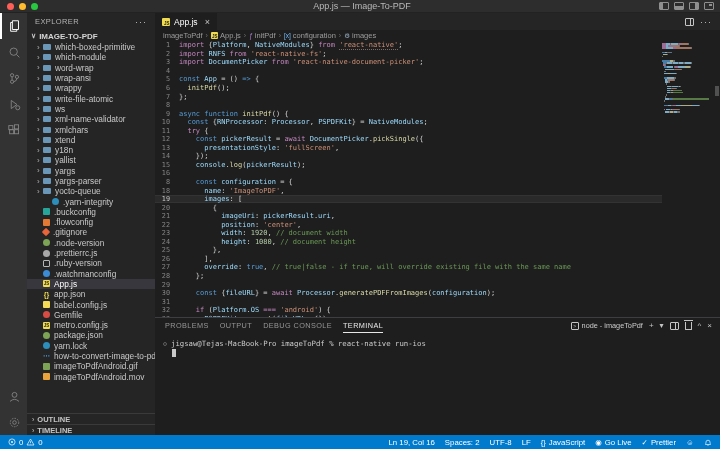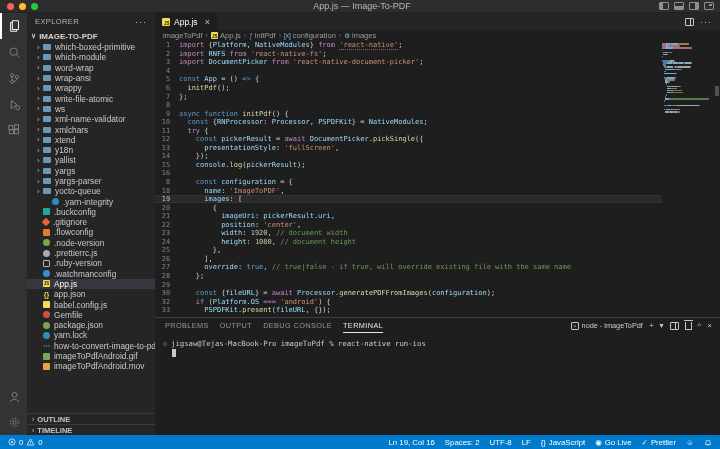--- a/index.html
+++ b/index.html
@@ -292,26 +292,26 @@
           </div>
           <div class="tree-item" style="padding-left: 25px;">
             <span class="fi circle" style="background: rgb(44, 142, 187);"></span>
             <span>.yarn-integrity</span>
           </div>
           <div class="tree-item" style="padding-left: 16px;">
             <span class="fi square" style="background: rgb(38, 166, 154);"></span>
             <span>.buckconfig</span>
           </div>
           <div class="tree-item" style="padding-left: 16px;">
+            <span class="fi square" style="background: rgb(227, 121, 51);"></span>
+            <span>.flowconfig</span>
+          </div>
+          <div class="tree-item" style="padding-left: 16px;">
             <span class="fi diamond" style="background: rgb(232, 101, 58);"></span>
             <span>.gitignore</span>
-          </div>
-          <div class="tree-item" style="padding-left: 16px;">
-            <span class="fi square" style="background: rgb(227, 121, 51);"></span>
-            <span>.flowconfig</span>
           </div>
           <div class="tree-item" style="padding-left: 16px;">
             <span class="fi circle" style="background: rgb(124, 164, 84);"></span>
             <span>.node-version</span>
           </div>
           <div class="tree-item" style="padding-left: 16px;">
             <span class="fi circle" style="background: rgb(168, 168, 168);"></span>
             <span>.prettierrc.js</span>
           </div>
           <div class="tree-item" style="padding-left: 16px;">
@@ -330,20 +330,24 @@
             <span class="fi braces" style="color: rgb(240, 220, 78);">{}</span>
             <span>app.json</span>
           </div>
           <div class="tree-item" style="padding-left: 16px;">
             <span class="fi square" style="background: rgb(245, 218, 85);"></span>
             <span>babel.config.js</span>
           </div>
           <div class="tree-item" style="padding-left: 16px;">
             <span class="fi circle" style="background: rgb(217, 76, 67);"></span>
             <span>Gemfile</span>
+          </div>
+          <div class="tree-item" style="padding-left: 16px;">
+            <span class="fi js" style="background: rgb(240, 220, 78);">JS</span>
+            <span>metro.config.js</span>
           </div>
           <div class="tree-item" style="padding-left: 16px;">
             <span class="fi circle" style="background: rgb(124, 164, 84);"></span>
             <span>package.json</span>
           </div>
           <div class="tree-item" style="padding-left: 16px;">
             <span class="fi circle" style="background: rgb(44, 142, 187);"></span>
             <span>yarn.lock</span>
           </div>
           <div class="tree-item" style="padding-left: 16px;">
@@ -435,20 +439,21 @@
             <div class="code-line"><span class="ln">21</span><span class="tk-pun">          </span><span class="tk-var">imageUri</span><span class="tk-pun">: </span><span class="tk-var">pickerResult</span><span class="tk-pun">.</span><span class="tk-var">uri</span><span class="tk-pun">,</span></div>
             <div class="code-line"><span class="ln">22</span><span class="tk-pun">          </span><span class="tk-var">position</span><span class="tk-pun">: </span><span class="tk-str">'center'</span><span class="tk-pun">,</span></div>
             <div class="code-line"><span class="ln">23</span><span class="tk-pun">          </span><span class="tk-var">width</span><span class="tk-pun">: </span><span class="tk-num">1920</span><span class="tk-pun">, </span><span class="tk-com">// document width</span></div>
             <div class="code-line"><span class="ln">24</span><span class="tk-pun">          </span><span class="tk-var">height</span><span class="tk-pun">: </span><span class="tk-num">1080</span><span class="tk-pun">, </span><span class="tk-com">// document height</span></div>
             <div class="code-line"><span class="ln">25</span><span class="tk-pun">        },</span></div>
             <div class="code-line"><span class="ln">26</span><span class="tk-pun">      ],</span></div>
             <div class="code-line"><span class="ln">27</span><span class="tk-pun">      </span><span class="tk-var">override</span><span class="tk-pun">: </span><span class="tk-decl">true</span><span class="tk-pun">, </span><span class="tk-com">// true|false - if true, will override existing file with the same name</span></div>
             <div class="code-line"><span class="ln">28</span><span class="tk-pun">    };</span></div>
             <div class="code-line"><span class="ln">29</span></div>
             <div class="code-line"><span class="ln">30</span><span class="tk-pun">    </span><span class="tk-decl">const </span><span class="tk-pun">{</span><span class="tk-var">fileURL</span><span class="tk-pun">} = </span><span class="tk-kw">await </span><span class="tk-var">Processor</span><span class="tk-pun">.</span><span class="tk-fn">generatePDFFromImages</span><span class="tk-pun">(</span><span class="tk-var">configuration</span><span class="tk-pun">);</span></div>
+            <div class="code-line"><span class="ln">31</span></div>
             <div class="code-line"><span class="ln">32</span><span class="tk-pun">    </span><span class="tk-kw">if</span><span class="tk-pun"> (</span><span class="tk-var">Platform</span><span class="tk-pun">.</span><span class="tk-var">OS</span><span class="tk-pun"> </span><span class="tk-kw">===</span><span class="tk-pun"> </span><span class="tk-str">'android'</span><span class="tk-pun">) {</span></div>
             <div class="code-line"><span class="ln">33</span><span class="tk-pun">      </span><span class="tk-var">PSPDFKit</span><span class="tk-pun">.</span><span class="tk-fn">present</span><span class="tk-pun">(</span><span class="tk-var">fileURL</span><span class="tk-pun">, {});</span></div>
           </div>
         <div class="minimap" id="minimap">
             <div class="mm-line">
               <span style="width: 3.5px; background: rgb(197, 134, 192);"></span>
               <span style="width: 0.5px; background: rgb(138, 138, 138);"></span>
               <span style="width: 4px; background: rgb(156, 220, 254);"></span>
               <span style="width: 1px; background: rgb(138, 138, 138);"></span>
               <span style="width: 6.5px; background: rgb(156, 220, 254);"></span>

